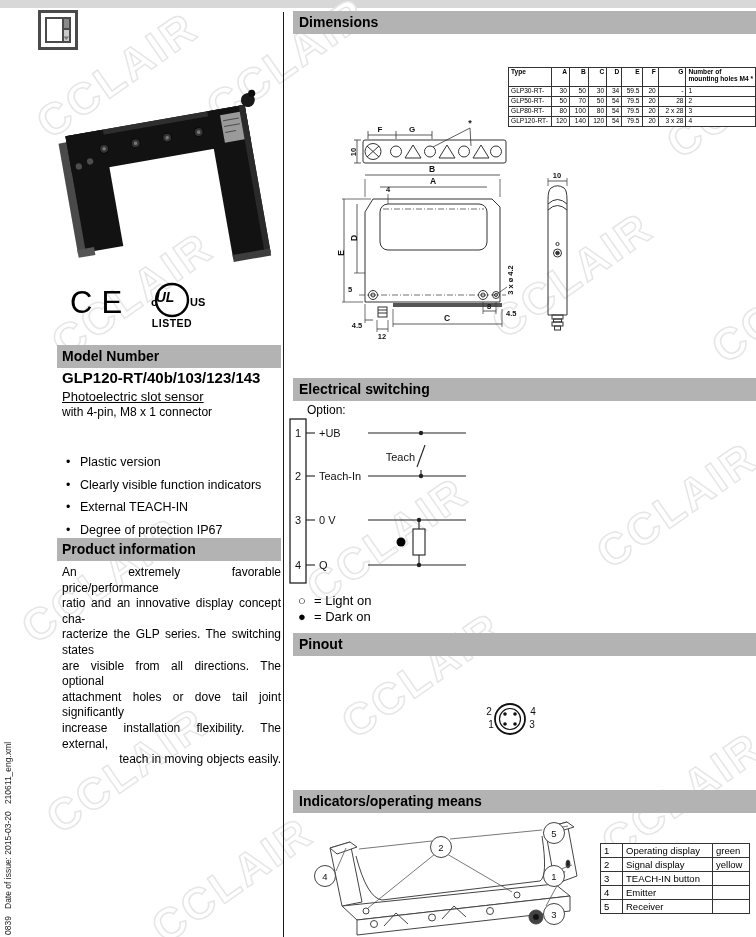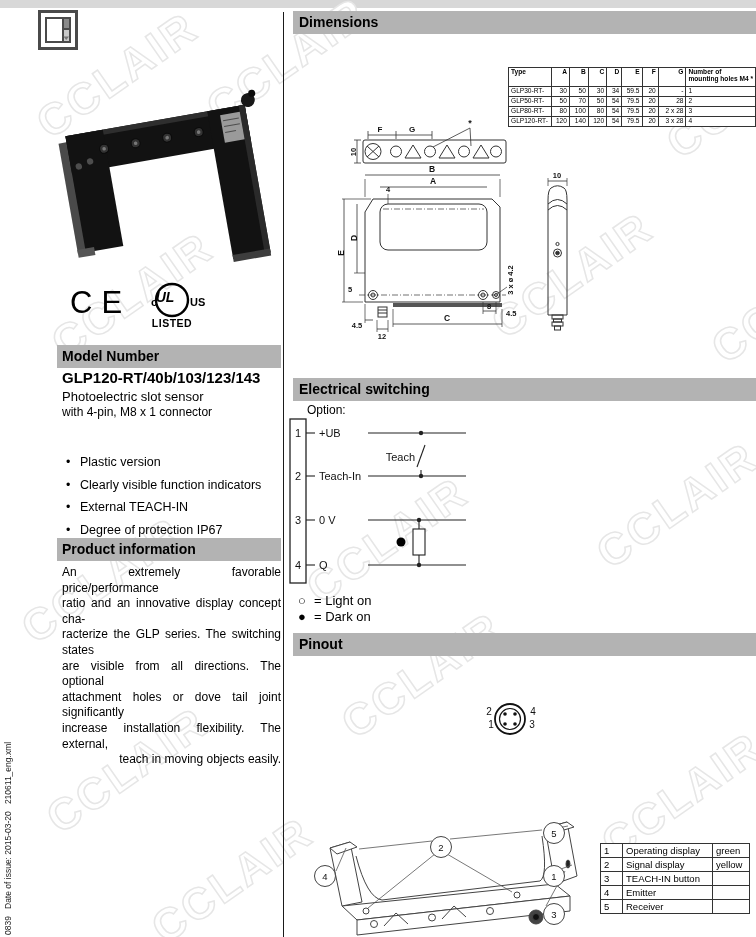--- a/index.html
+++ b/index.html
@@ -8,21 +8,21 @@
   .topbar{position:absolute;left:0;top:0;width:756px;height:8px;background:#d8d8d8;}
   .divider{position:absolute;left:283px;top:12px;width:1px;height:925px;background:#1a1a1a;}
   .wm{position:absolute;font-size:44px;font-weight:bold;letter-spacing:3px;color:#ffffff;
       -webkit-text-stroke:1.5px #e6e6e6;transform:rotate(-35deg);pointer-events:none;z-index:0;}
   .hdr{position:absolute;background:#b3b3b3;height:23px;box-sizing:border-box;
        font-size:14px;font-weight:bold;padding:3px 0 0 6px;z-index:2;}
   .hdr-left{left:57px;width:224px;padding-left:5px;}
   .hdr-right{left:293px;width:463px;}
   .abs{position:absolute;z-index:2;}
   .model-name{font-size:15px;font-weight:bold;}
-  .desc1{font-size:13px;}
+  .desc1{font-size:13px;text-decoration:underline;}
   .desc2{font-size:12px;}
   .feat-row{display:flex;font-size:12.5px;margin-bottom:8.5px;}
   .feat-bullet{width:14px;}
   .pinfo{width:219px;font-size:12px;line-height:15.6px;}
   .jl{text-align:justify;text-align-last:justify;}
   .jl-last{text-align:right;}
   .edge-note{position:absolute;left:13px;bottom:2px;font-size:8.5px;color:#222;
              white-space:pre;transform-origin:0 100%;transform:rotate(-90deg);z-index:2;}
   .ce{font-size:31px;letter-spacing:9px;font-weight:400;}
   table{border-collapse:collapse;z-index:3;position:absolute;background:#fff;}
@@ -364,20 +364,21 @@
     <circle cx="25" cy="16" r="1.8" fill="#111"></circle>
     <circle cx="35" cy="16" r="1.8" fill="#111"></circle>
     <circle cx="25" cy="26" r="1.8" fill="#111"></circle>
     <circle cx="35" cy="26" r="1.8" fill="#111"></circle>
     <text x="9" y="17" font-size="10" text-anchor="middle" fill="#111">2</text>
     <text x="11" y="30" font-size="10" text-anchor="middle" fill="#111">1</text>
     <text x="53" y="17" font-size="10" text-anchor="middle" fill="#111">4</text>
     <text x="52" y="30" font-size="10" text-anchor="middle" fill="#111">3</text>
   </svg>
 
+  <div class="hdr hdr-right" style="top:790px">Indicators/operating means</div>
 
   <svg class="abs" style="left:312px;top:814px" width="302" height="122" viewBox="0 0 302 122">
     <g stroke="#444" fill="#fff" stroke-width="1" stroke-linejoin="round">
       <path d="M30,92 L243,70 L258,82 L45,106 Z"></path>
       <path d="M45,106 L258,82 L258,97 L45,121 Z"></path>
       <path d="M30,92 L18,34 L38,28 L50,88 Z"></path>
       <path d="M18,34 L38,28 L45,33 L25,40 Z"></path>
       <path d="M243,70 L233,14 L255,8 L265,62 Z"></path>
       <path d="M233,14 L255,8 L262,13 L242,19 Z"></path>
       <path d="M44,42 Q55,84 70,86 L228,67 Q236,62 230,22" fill="none"></path>

